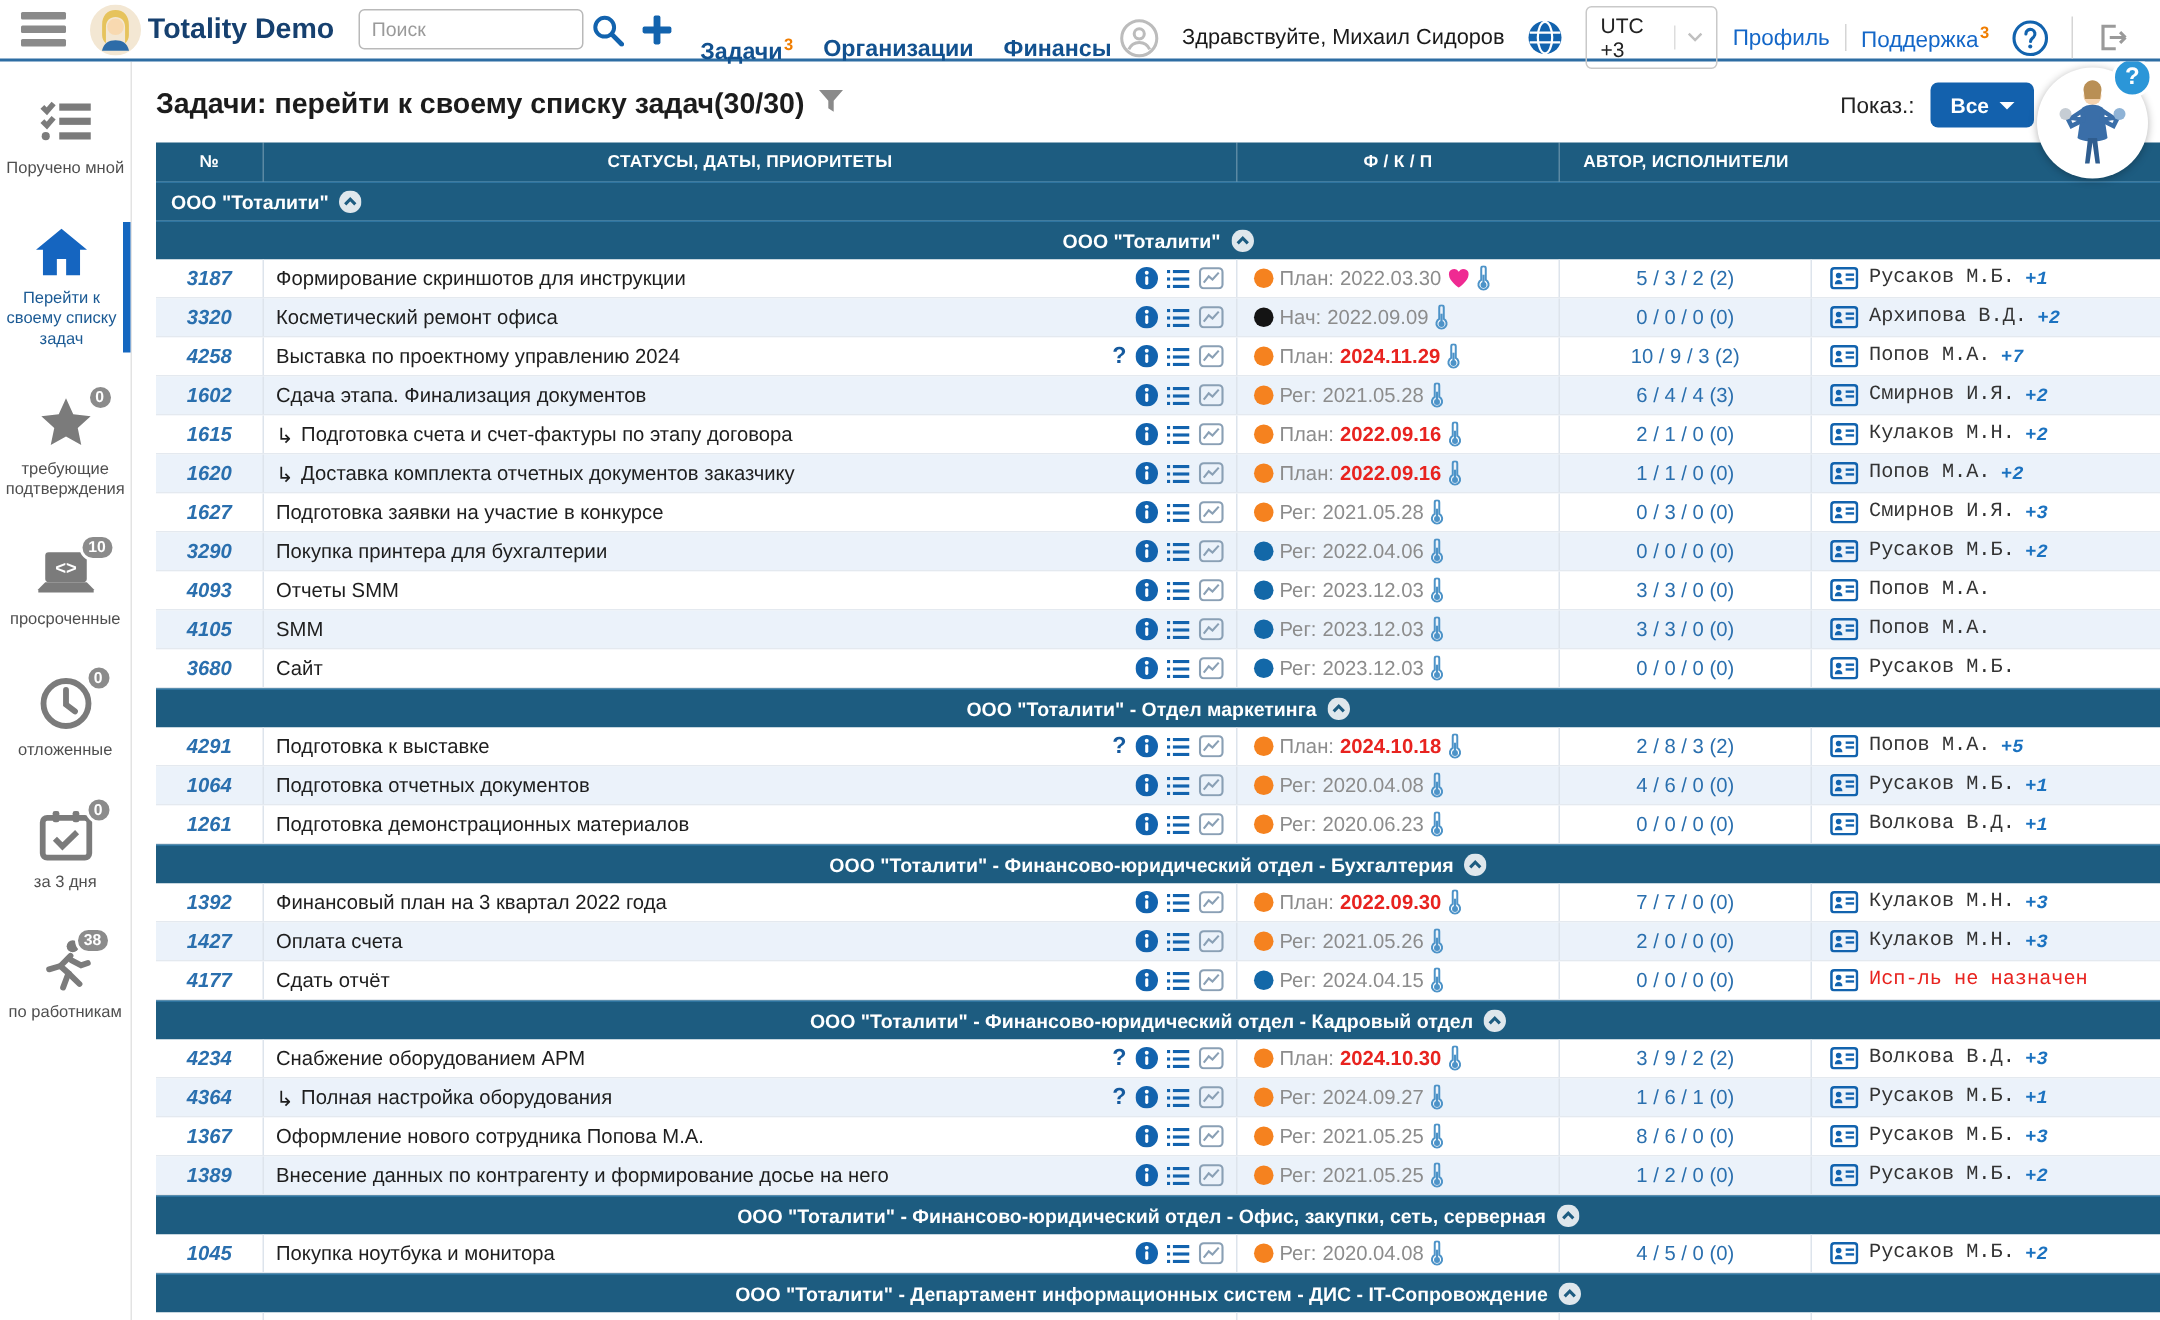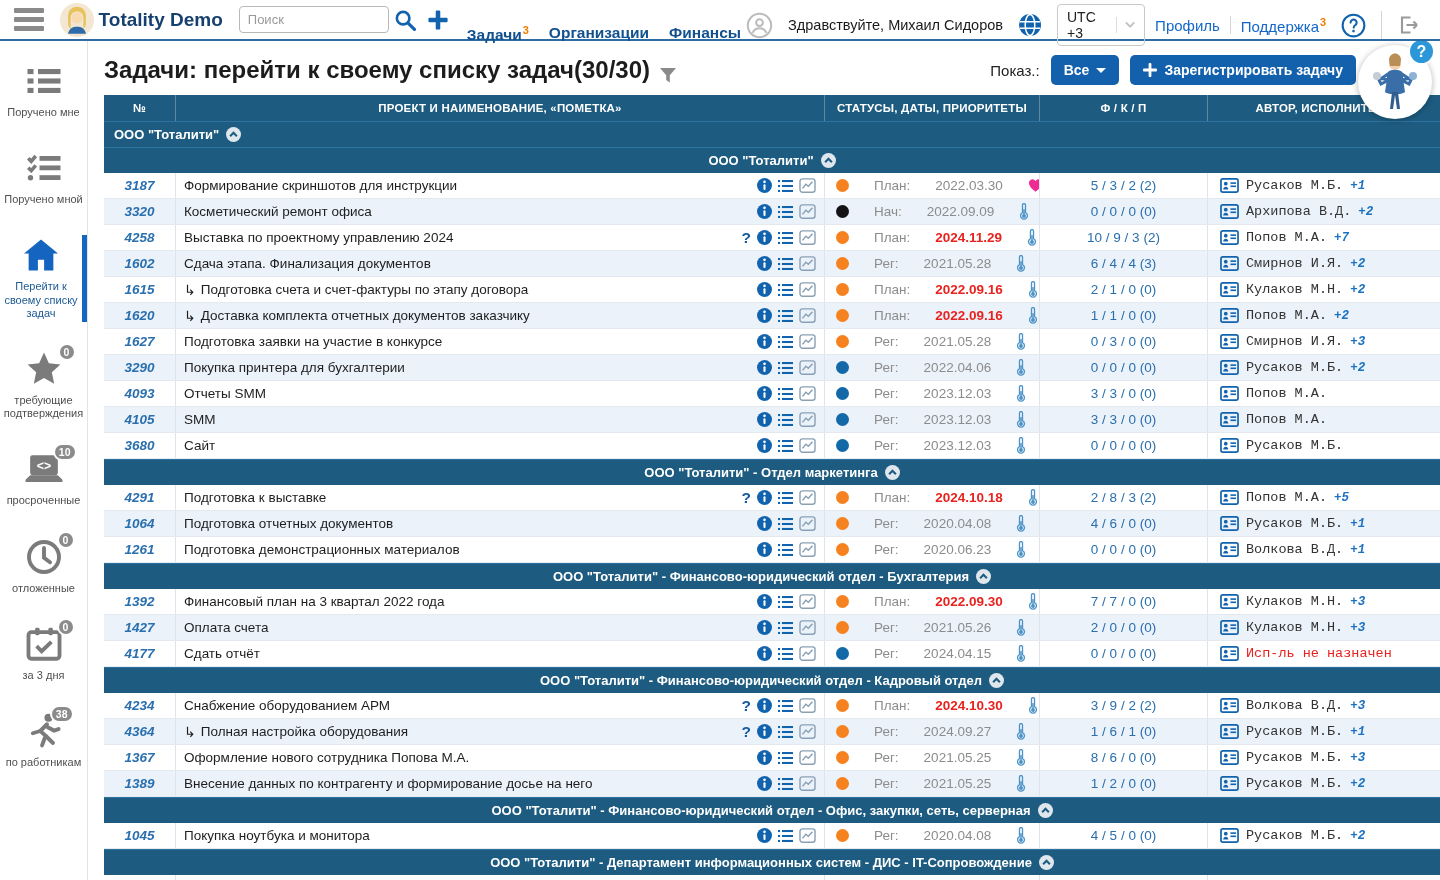--- a/index.html
+++ b/index.html
@@ -39,21 +39,21 @@
   .side-item.active .ic { color:#1565c0; }
   .side-label { font-size:11px; color:#4f4f4f; text-align:center; line-height:1.2; padding:0 3px; }
   .side-item.active .side-label { color:#1b5a94; }
   .nbadge { position:absolute; top:-8px; right:-13px; min-width:18px; height:18px; border-radius:9px;
     background:#8b8b8b; color:#fff; font-size:10.5px; font-weight:bold; display:flex; align-items:center;
     justify-content:center; padding:0 4px; border:2px solid #fff; }
 
   
   .main { position:absolute; top:41px; left:89px; right:0; bottom:0; background:#fff; overflow:hidden; }
   .title-row { display:flex; align-items:center; padding:14px 84px 10px 15px; }
-  .page-title { font-size:24px; font-weight:bold; color:#1c1c1c; display:flex; align-items:flex-end; gap:9px; }
+  .page-title { font-size:19px; font-weight:bold; color:#1c1c1c; display:flex; align-items:flex-start; gap:9px; }
   .title-controls { margin-left:auto; display:flex; align-items:center; gap:11px; }
   .show-label { font-size:15px; color:#222; }
   .btn { background:#1361ad; color:#fff; border:none; border-radius:5px; font-weight:bold; font-size:14px;
     padding:7px 13px; display:flex; align-items:center; gap:7px; cursor:pointer; font-family:inherit; white-space:nowrap; }
   .caret { width:0; height:0; border-left:5px solid transparent; border-right:5px solid transparent;
     border-top:5px solid #fff; }
   .assistant { position:absolute; top:4px; right:8px; width:74px; height:74px; border-radius:50%;
     background:#fff; box-shadow:0 1px 6px rgba(0,0,0,.3); z-index:30; display:flex; align-items:center;
     justify-content:center; cursor:pointer; }
   .qbadge { position:absolute; top:-7px; right:-3px; width:27px; height:27px; border-radius:50%;
@@ -73,21 +73,21 @@
   .t-row { height:26px; border-bottom:1px solid #e4e9ef; background:#fff; }
   .t-row.alt { background:#ebf2fa; }
   .cell { display:flex; align-items:center; border-right:1px solid #dde4ec; overflow:hidden; white-space:nowrap; }
   .cell:last-child { border-right:none;font-family:Liberation Mono, monospace; }
   .c-num { justify-content:center; color:#2a6fae; font-weight:bold; font-style:italic; font-size:13.5px; cursor:pointer; }
   .c-name { padding:0 8px; color:#1e1e1e; font-size:13.5px; gap:5px; }
   .sub-arrow { font-size:14px; }
   .row-icons { margin-left:auto; display:flex; align-items:center; gap:6px; padding-left:8px; }
   .q-mark { color:#155a9e; font-weight:bold; font-size:15.5px; cursor:pointer; }
   .ric { display:flex; cursor:pointer; }
-  .c-status { padding-left:11px; gap:25px; font-size:13.5px; color:#8c8c8c; }
+  .c-status { padding-left:11px; gap:4px; font-size:13.5px; color:#8c8c8c; }
   .dot { width:13px; height:13px; border-radius:50%; flex:0 0 13px; }
   .ovd { color:#e8231f; font-weight:bold; }
   .c-fkp { justify-content:center; color:#2a6fae; font-weight:normal; font-size:13.5px; }
   .c-author { padding-left:12px; gap:7px; font-size:13.5px; color:#333; }
   .extra { color:#1b72c0; font-weight:bold; font-style:italic; font-size:12.5px; cursor:pointer; }
   .unassigned { color:#e8231f; }
 </style>
 </head>
 <body>
 
@@ -167,35 +167,20 @@
           <path d="M9.5 12h10.5m0 0l-3.6-3.6M20 12l-3.6 3.6" fill="none" stroke="#9a9a9a" stroke-width="2.1"></path>
         </svg>
     </div>
   </div>
 </div>
 
 <div class="sidebar" id="sidebar">
     <div class="side-item">
       <div class="ic">
         <svg width="36" height="30" viewBox="0 0 24 20">
-          <g fill="currentColor">
-            <rect x="1" y="2" width="4" height="3.4"></rect>
-            <rect x="8" y="2" width="15" height="3.4"></rect>
-            <rect x="1" y="8.3" width="4" height="3.4"></rect>
-            <rect x="8" y="8.3" width="15" height="3.4"></rect>
-            <rect x="1" y="14.6" width="4" height="3.4"></rect>
-            <rect x="8" y="14.6" width="15" height="3.4"></rect>
-          </g>
-        </svg>
-      </div>
-      <div class="side-label">Поручено мне</div>
-    </div>
-    <div class="side-item">
-      <div class="ic">
-        <svg width="36" height="30" viewBox="0 0 24 20">
           <g fill="none" stroke="currentColor" stroke-width="2.4">
             <path d="M1.5 3.5l2 2 3-3.5"></path>
             <path d="M1.5 9.8l2 2 3-3.5"></path>
           </g>
           <circle cx="3" cy="16.5" r="1.8" fill="currentColor"></circle>
           <g fill="currentColor">
             <rect x="9" y="2" width="14" height="3.2"></rect>
             <rect x="9" y="8.3" width="14" height="3.2"></rect>
             <rect x="9" y="14.8" width="14" height="3.2"></rect>
           </g>
@@ -290,34 +275,26 @@
       <svg width="18" height="17" viewBox="0 0 18 16" style="cursor:pointer">
           <path d="M1 .5h16l-6.2 7.2V15l-3.6-2.4V7.7z" fill="#8a8a8a"></path>
         </svg>
     </div>
     <div class="title-controls">
       <span class="show-label">Показ.:</span>
       <button class="btn">
         <span>Все</span>
         <span class="caret"></span>
       </button>
-      <button class="btn">
-        <svg width="14" height="14" viewBox="0 0 14 14">
-            <rect x="5.6" y="0" width="2.8" height="14" rx="1" fill="#fff"></rect>
-            <rect x="0" y="5.6" width="14" height="2.8" rx="1" fill="#fff"></rect>
-          </svg>
-        <span>Зарегистрировать задачу</span>
-      </button>
     </div>
   </div>
 
   <div class="task-table" id="tasktable">
       <div class="t-head">
         <div class="hc">№</div>
-        <div class="hc">ПРОЕКТ И НАИМЕНОВАНИЕ, «ПОМЕТКА»</div>
         <div class="hc">СТАТУСЫ, ДАТЫ, ПРИОРИТЕТЫ</div>
         <div class="hc">Ф / К / П</div>
         <div class="hc">АВТОР, ИСПОЛНИТЕЛИ</div>
       </div>
       <div class="t-group left">
         <span>ООО "Тоталити"</span>
         <span style="display: flex;">
           <svg width="15" height="15" viewBox="0 0 16 16">
             <circle cx="8" cy="8" r="8" fill="#dfe7ec"></circle>
             <path d="M4.4 9.8L8 6.2l3.6 3.6" fill="none" stroke="#1d5c80" stroke-width="2.2"></path>

